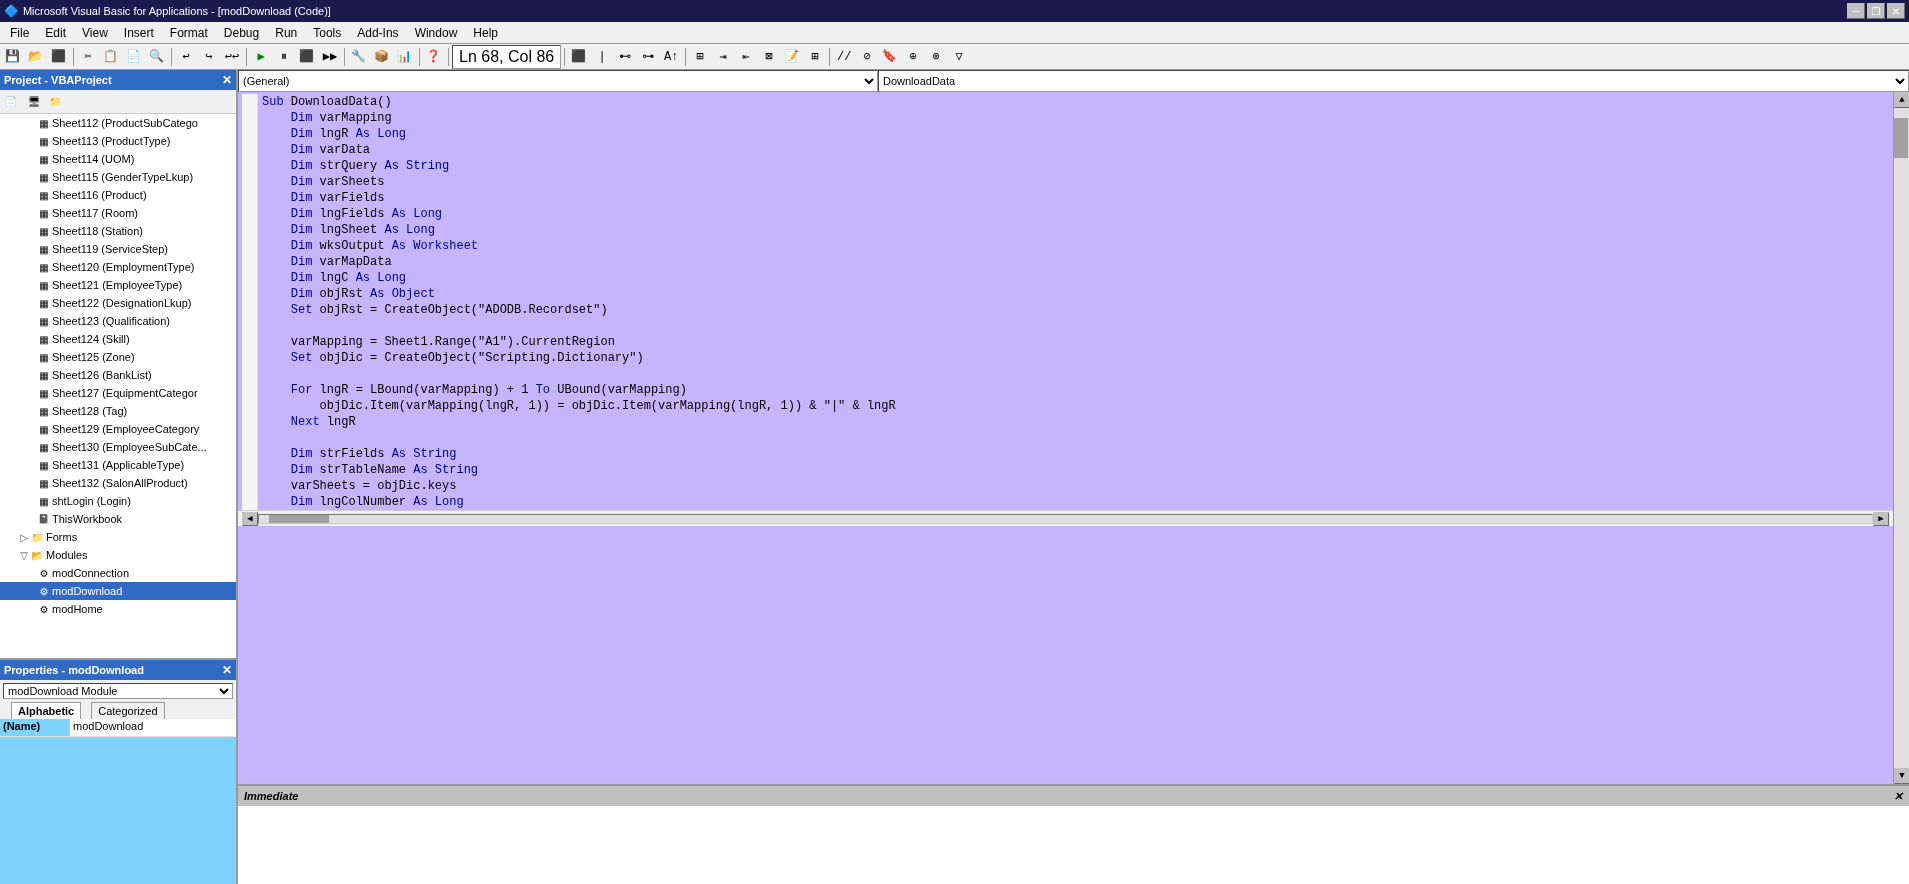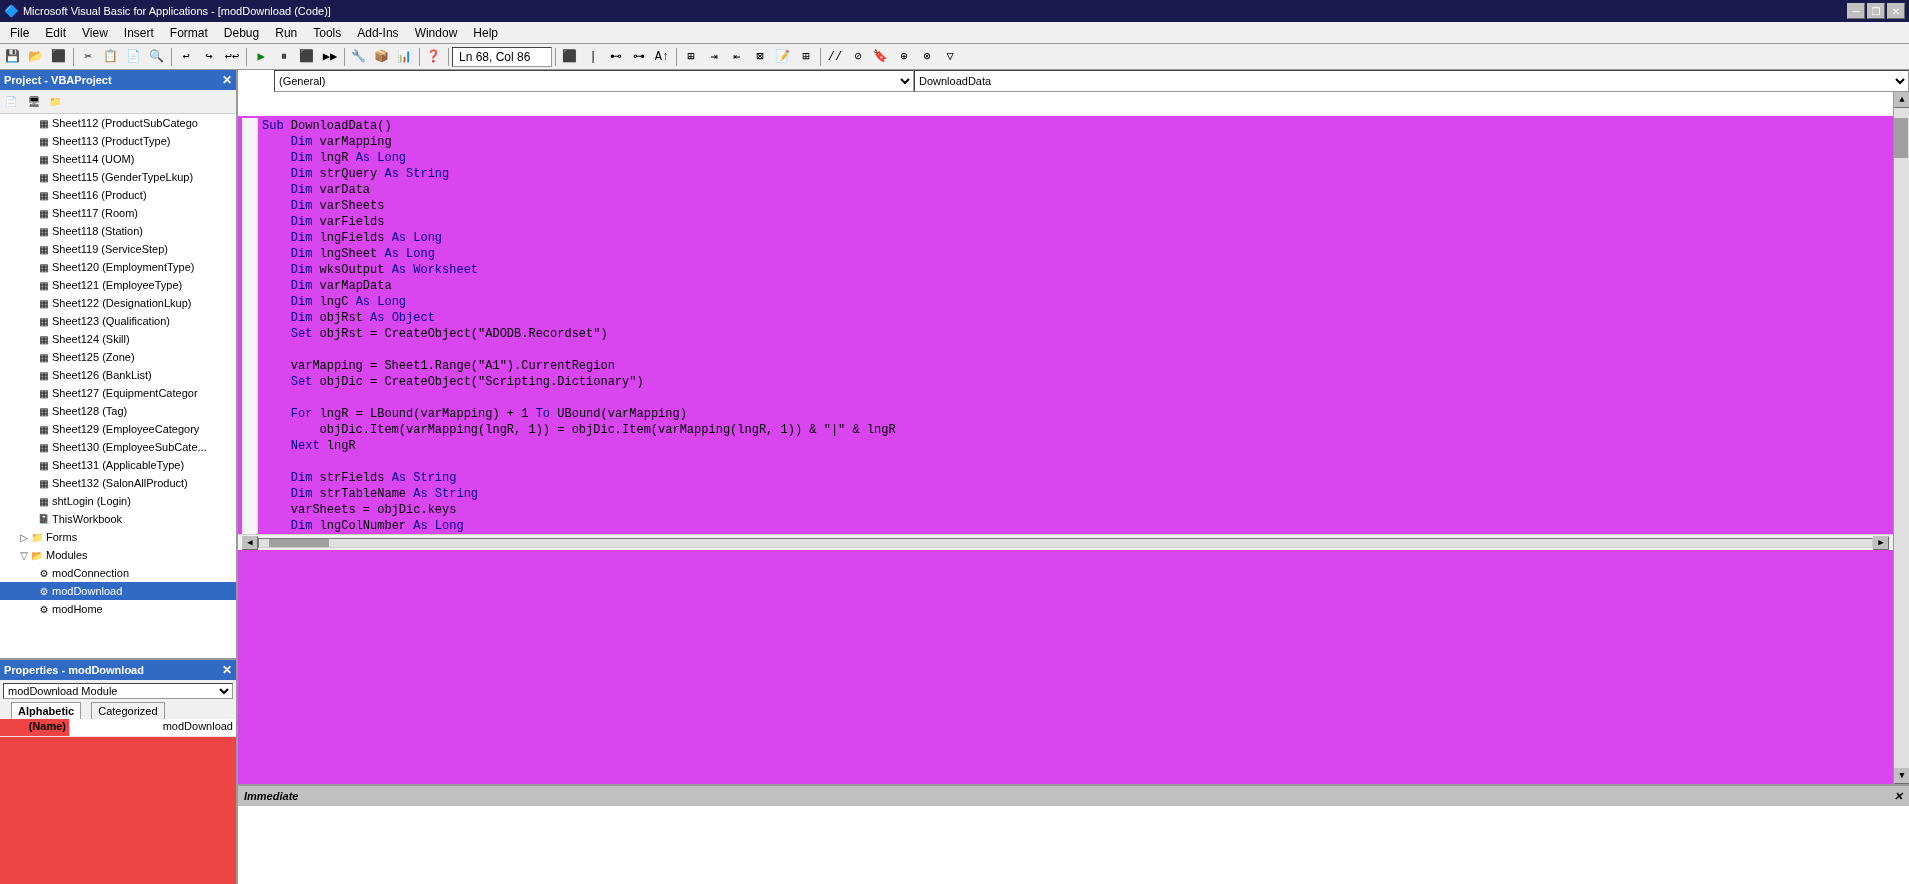--- a/index.html
+++ b/index.html
@@ -39,21 +39,21 @@
       background: #f0f0f0;
       display: flex;
       align-items: center;
       height: 26px;
       padding: 0 2px;
       border-bottom: 1px solid #999;
       gap: 1px;
     }
     .tb-btn { width: 22px; height: 22px; background: #f0f0f0; border: 1px solid transparent; display: flex; align-items: center; justify-content: center; cursor: pointer; font-size: 12px; }
     .tb-sep { width: 1px; height: 18px; background: #999; margin: 0 2px; }
-    .tb-status { font-family: Arial, sans-serif; font-size: 12px; padding: 2px 6px; background: white; border: 1px inset #999; min-width: 100px; }
+    .tb-status { font-family: Arial, sans-serif; font-size: 16px; padding: 2px 6px; background: white; border: 1px inset #999; min-width: 100px; }
 
     
     .main-layout {
       display: flex;
       height: calc(100vh - 70px);
     }
 
     
     .left-panel {
       width: 238px;
@@ -149,21 +149,21 @@
     }
     .props-tab {
       padding: 2px 6px;
       border: 1px solid #999;
       background: #f0f0f0;
       cursor: pointer;
       border-bottom: none;
       margin-left: 8px;
     }
     .props-tab.active { background: white; font-weight: bold; }
-    .props-table { background: #ef4444; flex: 1; overflow: auto; text-align: right; }
+    .props-table { background: #7dd3fc; flex: 1; overflow: auto; }
     .props-row {
       display: flex;
       border-bottom: 1px solid #e0e0e0;
       font-family: Arial, sans-serif;
       font-size: 11px;
       height: 18px;
     }
     .props-key { width: 70px; padding: 1px 3px; border-right: 1px solid #ccc; font-weight: bold; }
     .props-val { flex: 1; padding: 1px 3px; background: white; }
 
@@ -172,38 +172,36 @@
       flex: 1;
       display: flex;
       flex-direction: column;
       background: white;
     }
     .code-header {
       display: flex;
       border-bottom: 1px solid #ccc;
       background: #f0f0f0;
       height: 22px;
-      margin-left: 36px;
     }
     .code-dropdown {
       height: 22px;
       font-family: Arial, sans-serif;
       font-size: 11px;
       border: 1px inset #999;
       background: white;
     }
     .general-dropdown { width: 640px; }
     .sub-dropdown { flex: 1; }
     .code-area {
       flex: 1;
       overflow: auto;
-      background: #d946ef;
+      background: #c4b5fd;
       padding: 2px 0;
       position: relative;
-      margin-top: 24px;
     }
     .code-line {
       display: flex;
       min-height: 16px;
       line-height: 16px;
       font-family: 'Courier New', monospace;
       font-size: 12px;
     }
     .line-gutter {
       width: 16px;
@@ -560,25 +558,25 @@
             <div class="code-line">
               <span class="line-gutter"></span>
               <span class="line-content">    <span class="kw">Dim</span> varMapping</span>
             </div>
             <div class="code-line">
               <span class="line-gutter"></span>
               <span class="line-content">    <span class="kw">Dim</span> lngR <span class="kw">As Long</span></span>
             </div>
             <div class="code-line">
               <span class="line-gutter"></span>
+              <span class="line-content">    <span class="kw">Dim</span> varData</span>
+            </div>
+            <div class="code-line">
+              <span class="line-gutter"></span>
               <span class="line-content">    <span class="kw">Dim</span> strQuery <span class="kw">As String</span></span>
-            </div>
-            <div class="code-line">
-              <span class="line-gutter"></span>
-              <span class="line-content">    <span class="kw">Dim</span> varData</span>
             </div>
             <div class="code-line">
               <span class="line-gutter"></span>
               <span class="line-content">    <span class="kw">Dim</span> varSheets</span>
             </div>
             <div class="code-line">
               <span class="line-gutter"></span>
               <span class="line-content">    <span class="kw">Dim</span> varFields</span>
             </div>
             <div class="code-line">

